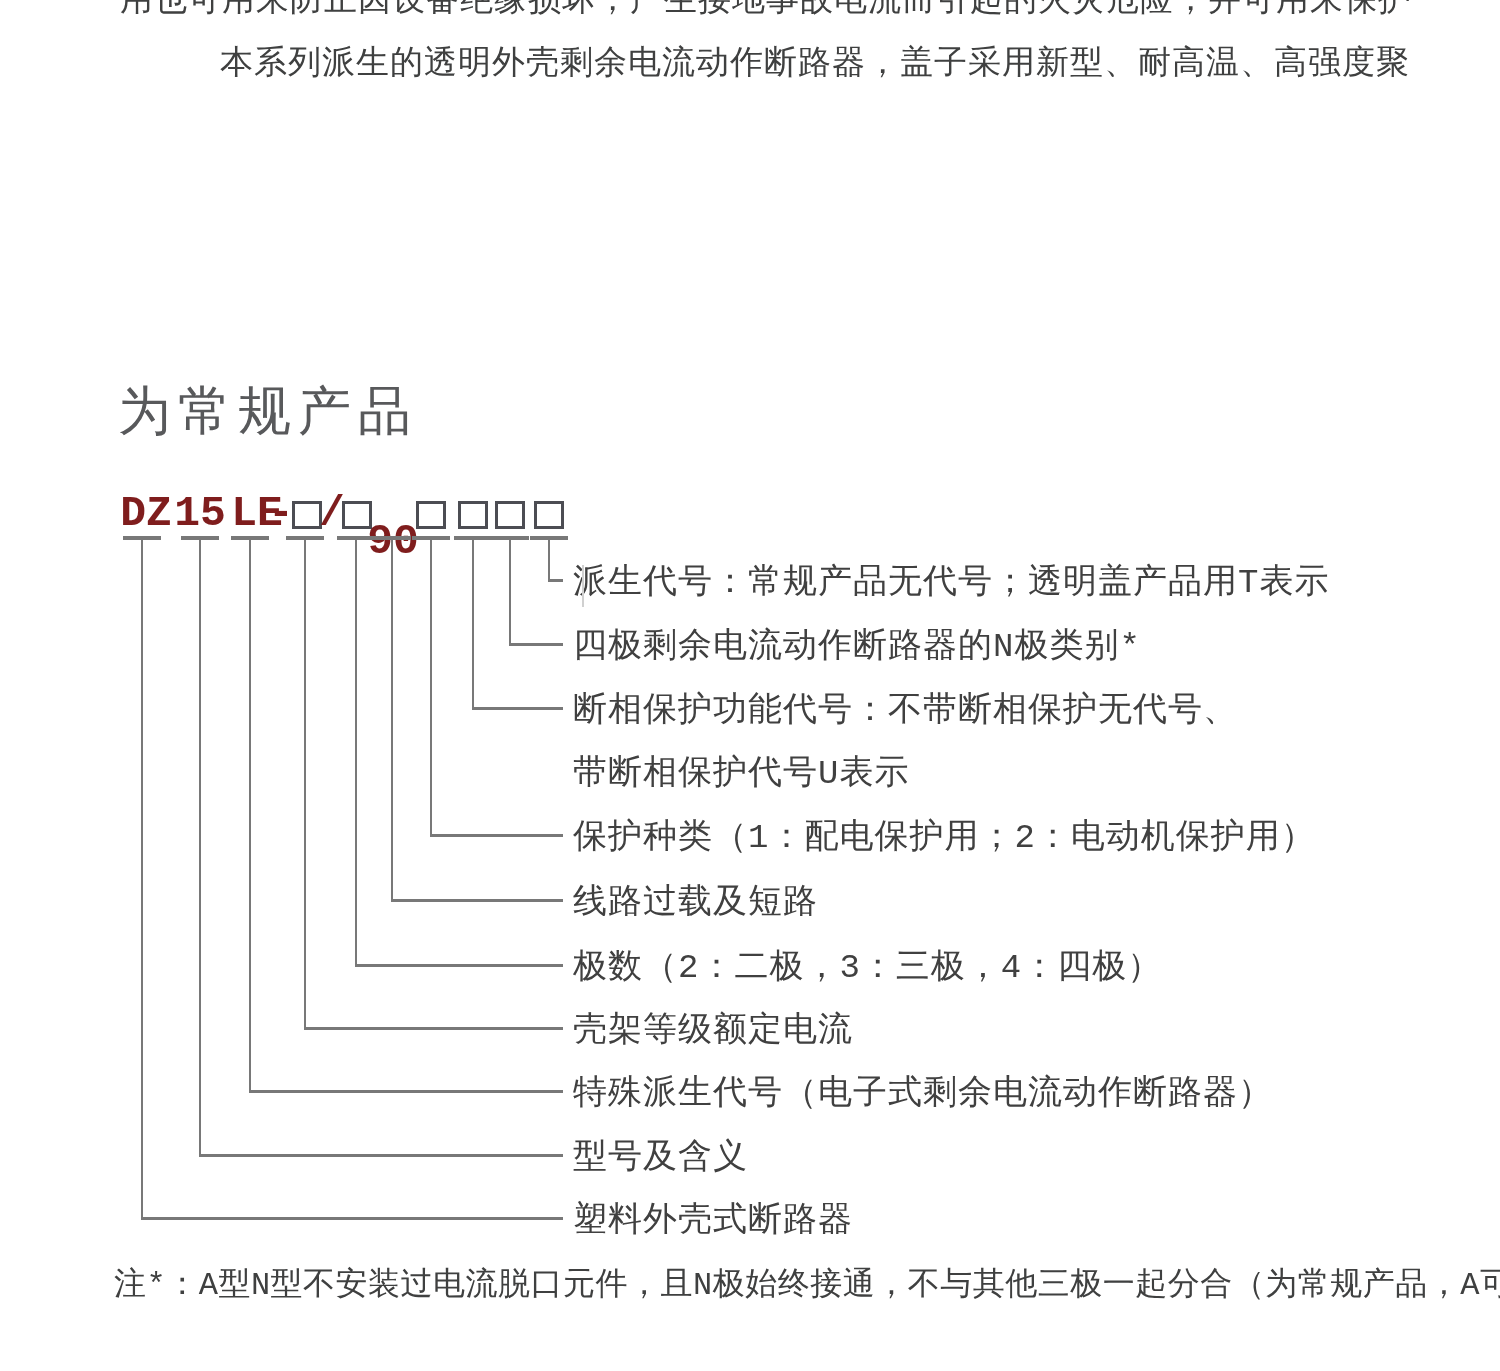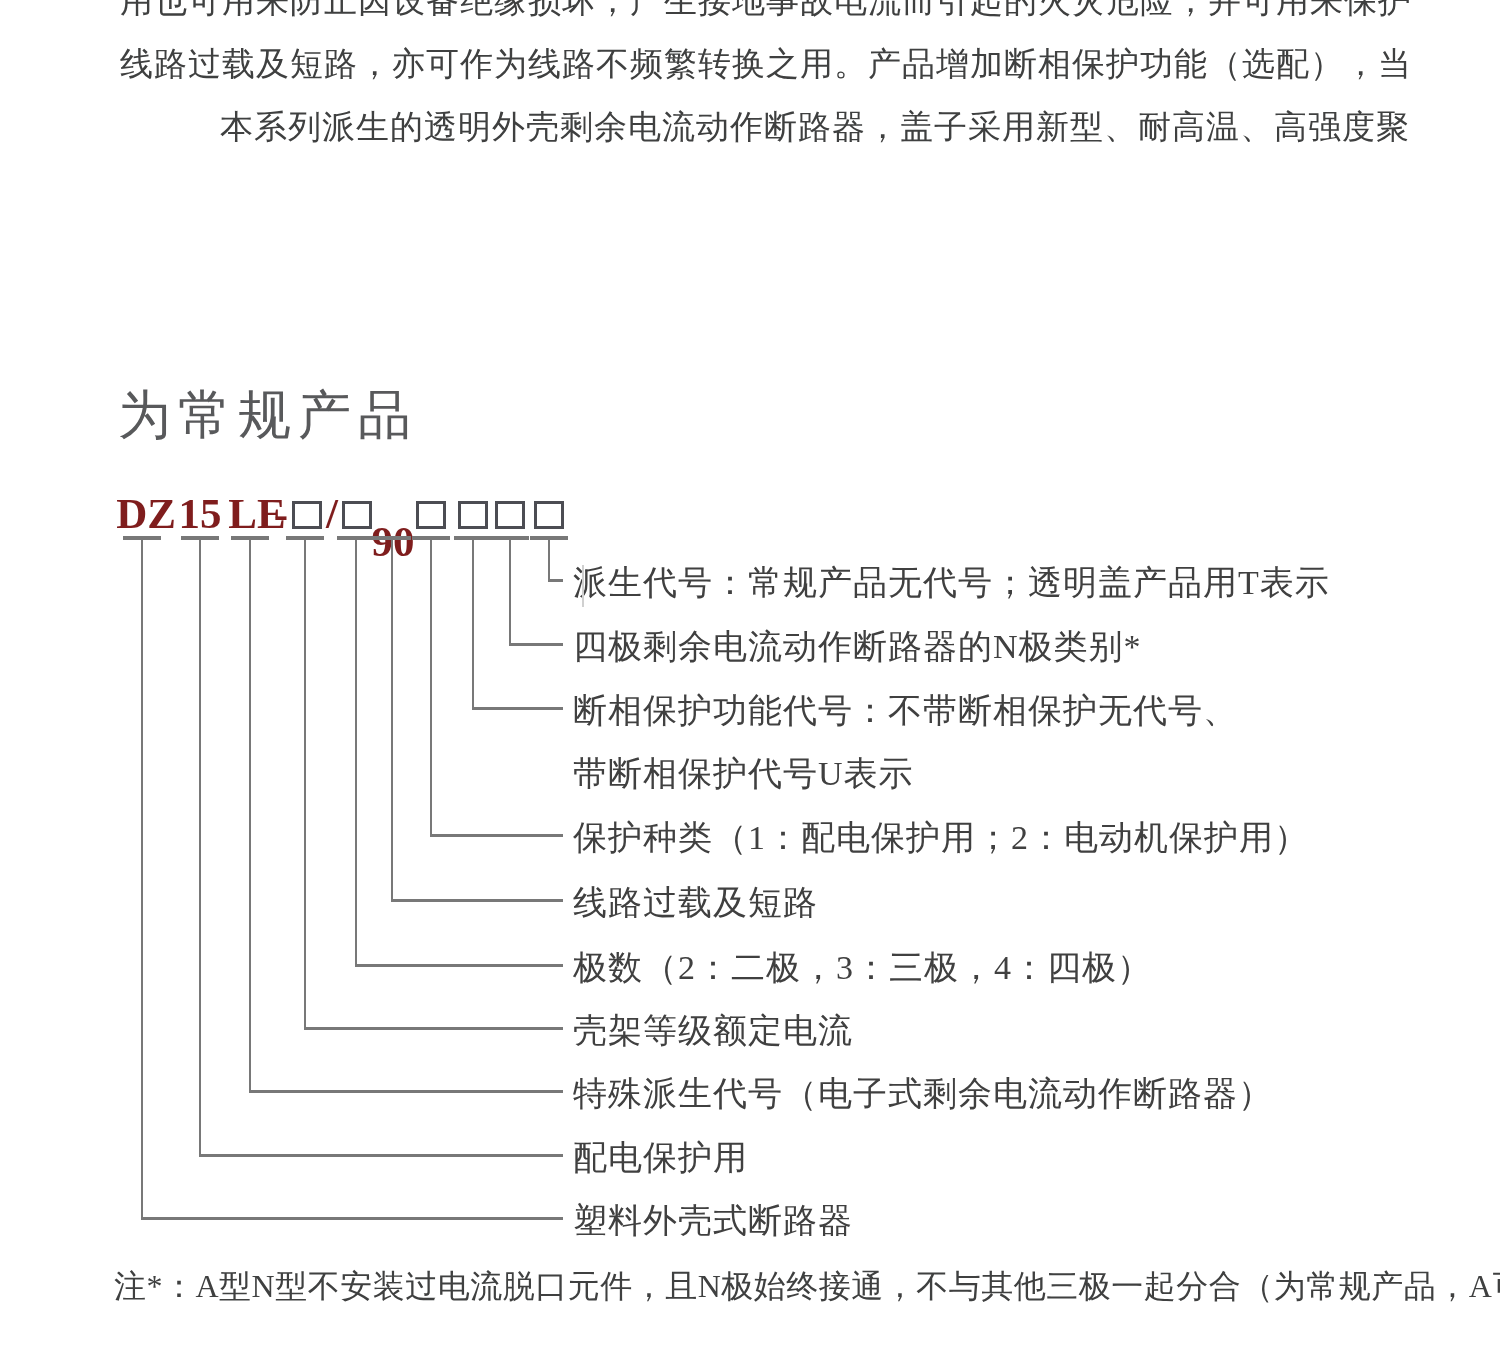--- a/index.html
+++ b/index.html
@@ -2,21 +2,21 @@
 <html><head>
 <meta charset="utf-8">
 <title>Model Designation Diagram</title>
 <style>
   html,body{margin:0;padding:0;background:#ffffff;}
   #page{
     position:relative;
     width:1500px;height:1371px;
     overflow:hidden;
     background:#ffffff;
-    font-family:Liberation Serif, serif;
+    font-family:Liberation Mono, monospace;
   }
   
   #intro{
     position:absolute;left:120px;top:-30px;width:1290px;
     font-size:33px;line-height:63px;color:#3f4040;
     letter-spacing:1px;
   }
   .para-line{white-space:nowrap;}
   .para-line.indent{text-indent:66px;text-align:right;}
   
@@ -61,21 +61,20 @@
     font-size:32px;line-height:38px;color:#3f4040;
     white-space:nowrap;letter-spacing:0.5px;
   }
 </style>
 </head>
 <body>
 
 <div id="page">
   <div id="intro">
       <div class="para-line">用也可用来防止因设备绝缘损坏，产生接地事故电流而引起的火灾危险，并可用来保护</div>
-      <div class="para-line">线路过载及短路，亦可作为线路不频繁转换之用。产品增加断相保护功能（选配），当</div>
       <div class="para-line indent">本系列派生的透明外壳剩余电流动作断路器，盖子采用新型、耐高温、高强度聚</div>
     </div>
 
   <h2 id="section-title">为常规产品</h2>
 
   <div id="model-code">
       <div class="model-part" style="left: 146px;">DZ</div>
       <div class="model-part" style="left: 200px;">15</div>
       <div class="model-part" style="left: 257px; text-align: right;">LE</div>
       <div class="model-part" style="left: 281px;">-</div>
@@ -122,20 +121,20 @@
       <div class="hline" style="left: 549px; top: 579px; width: 14px;"></div>
       <div class="diagram-label" style="top: 563px;">派生代号：常规产品无代号；透明盖产品用T表示</div>
       <div class="diagram-label" style="top: 627px;">四极剩余电流动作断路器的N极类别*</div>
       <div class="diagram-label" style="top: 691px;">断相保护功能代号：不带断相保护无代号、</div>
       <div class="diagram-label" style="top: 754px;">带断相保护代号U表示</div>
       <div class="diagram-label" style="top: 818px;">保护种类（1：配电保护用；2：电动机保护用）</div>
       <div class="diagram-label" style="top: 883px;">线路过载及短路</div>
       <div class="diagram-label" style="top: 948px;">极数（2：二极，3：三极，4：四极）</div>
       <div class="diagram-label" style="top: 1011px;">壳架等级额定电流</div>
       <div class="diagram-label" style="top: 1074px;">特殊派生代号（电子式剩余电流动作断路器）</div>
-      <div class="diagram-label" style="top: 1138px;">配电保护用</div>
+      <div class="diagram-label" style="top: 1138px;">型号及含义</div>
       <div class="diagram-label" style="top: 1201px;">塑料外壳式断路器</div>
     </div>
 
   <div id="tick"></div>
 
   <div id="footnote">注*：A型N型不安装过电流脱口元件，且N极始终接通，不与其他三极一起分合（为常规产品，A可省略）</div>
 </div>
 
 </body></html>

